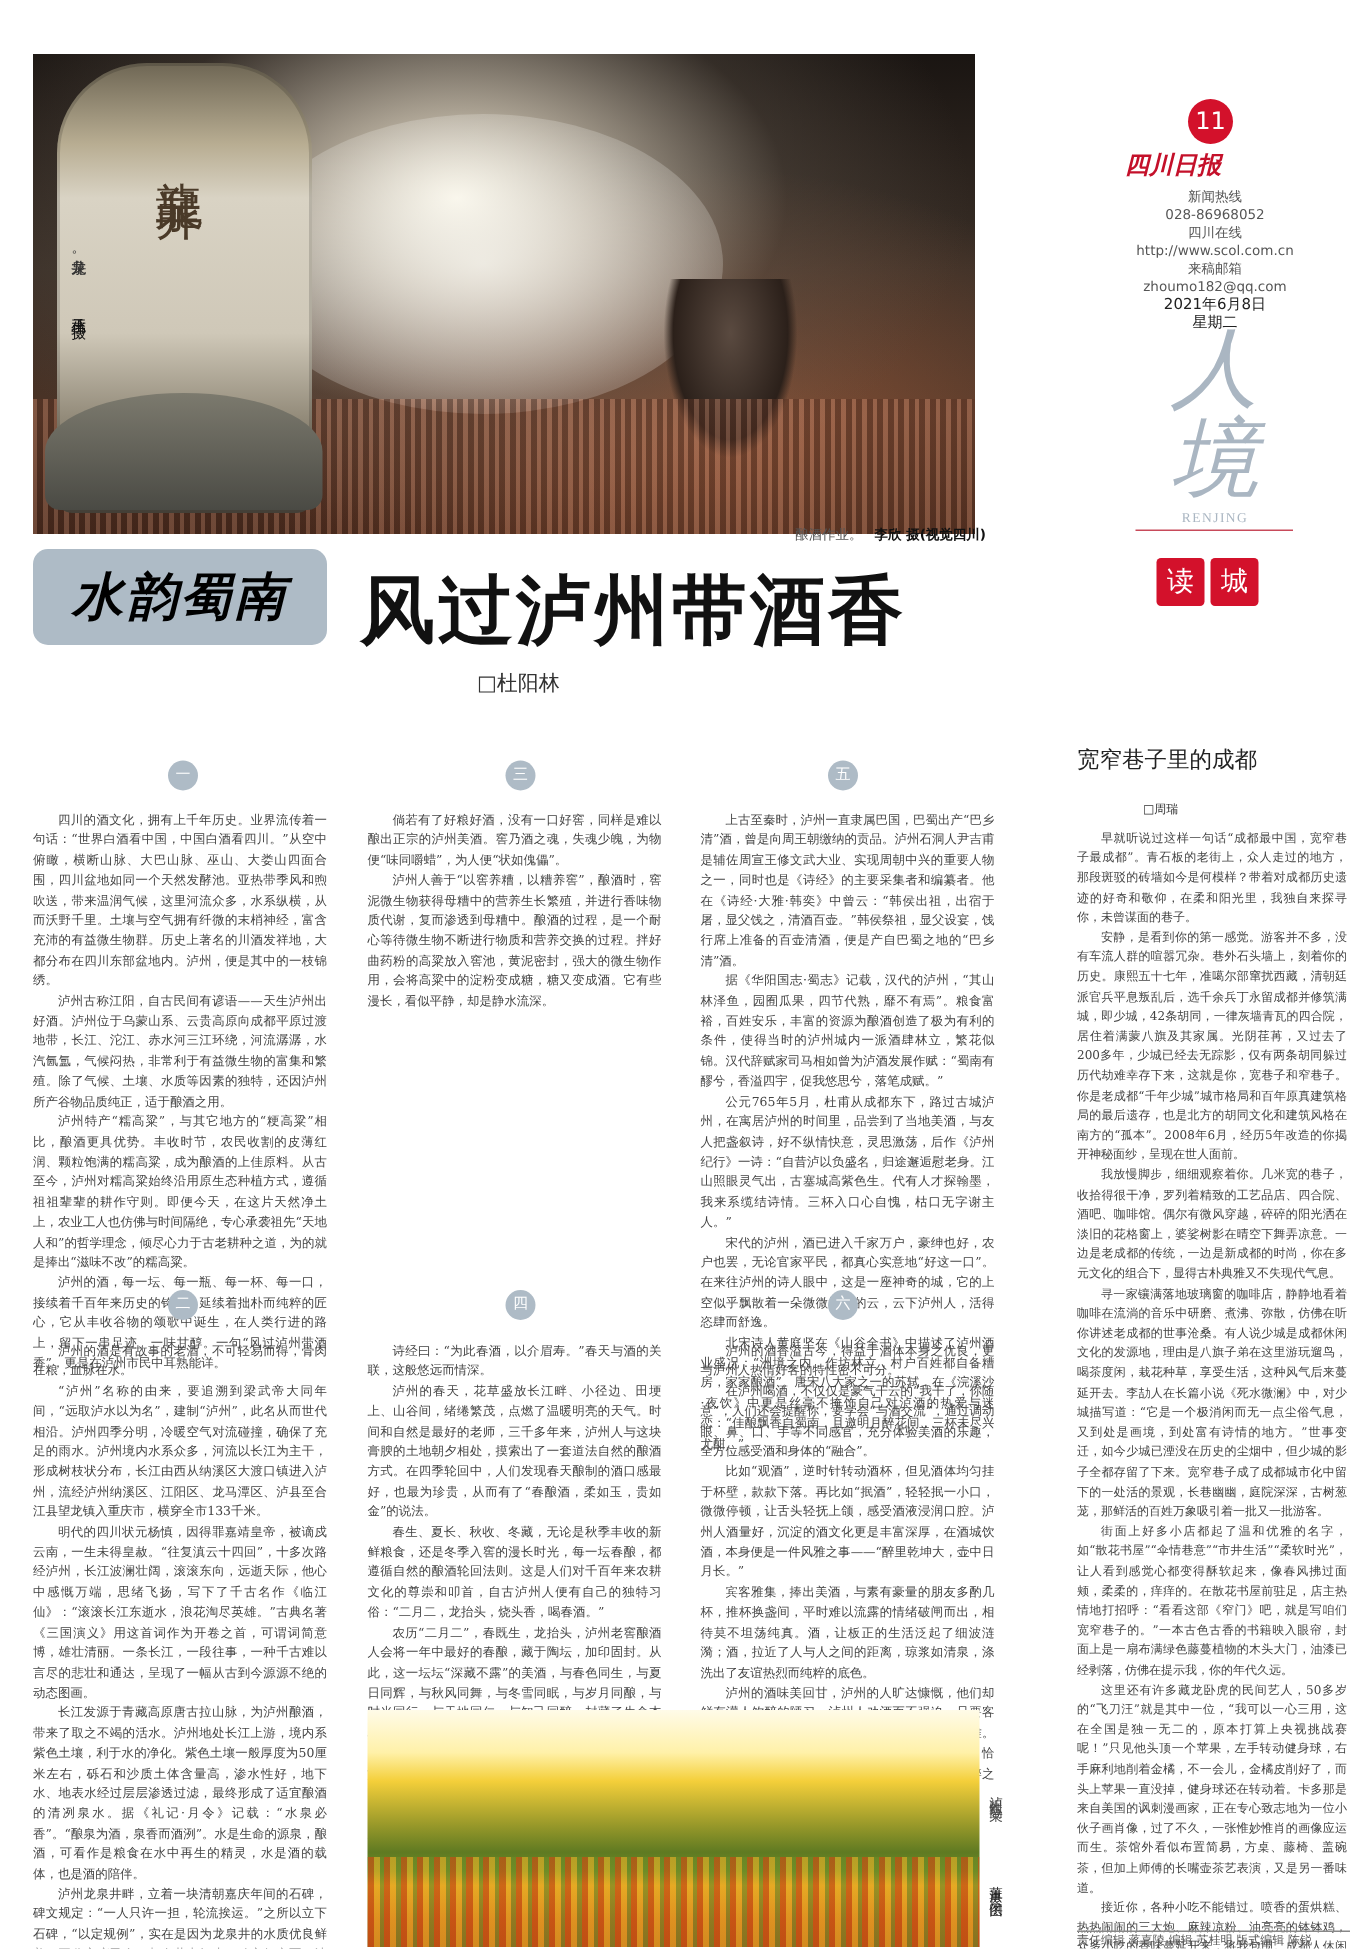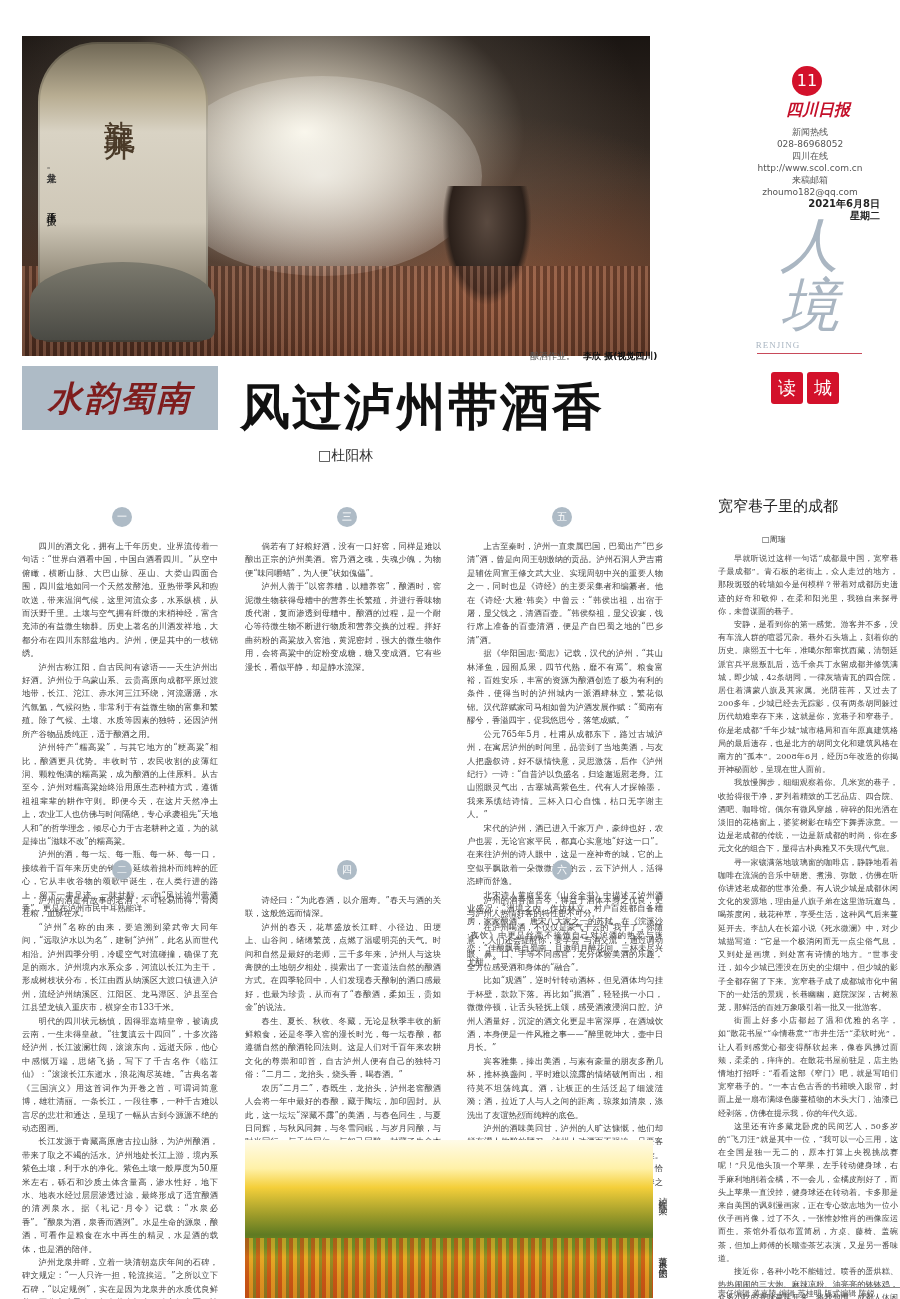--- a/index.html
+++ b/index.html
@@ -17,29 +17,29 @@
       linear-gradient(180deg,#6e6654 0%, #b8ad92 18%, #d9d3c4 30%, #cfc8b8 60%, #8f8776 80%, #4f4a40 100%); box-shadow:0 0 0 2px rgba(0,0,0,0.15) inset; }
   .stele-text { left:100px; top:95px; width:40px; font-family:"DejaVu Serif", serif; font-size:32px; line-height:40px; color:#4a3a28; text-align:center; writing-mode:vertical-rl; letter-spacing:4px; }
   .turtle { left:30px; top:262px; width:185px; height:78px; border-radius:50% 50% 10px 10px; background:linear-gradient(180deg,#7c7a6e,#4a4a44); }
   .vcredit { left:45px; top:165px; writing-mode:vertical-rl; font-size:10px; color:#333; line-height:12px; }
   .vcredit2 { left:45px; top:205px; writing-mode:vertical-rl; font-size:10px; color:#111; line-height:12px; }
   .caption-top { left:530px; top:350px; font-size:9px; color:#333; white-space:nowrap; }
   .caption-top .n { color:#555; margin-right:8px; }
   .caption-top .c { color:#111; font-weight:bold; }
   
   .badge { left:792px; top:66px; width:30px; height:30px; border-radius:50%; background:#d3112b; color:#fff; font-size:16px; line-height:30px; text-align:center; }
-  .paper-name { left:768px; top:100px; width:100px; text-align:center; font-family:"DejaVu Serif", serif; font-size:16px; color:#c4102a; font-style:italic; font-weight:bold; }
+  .paper-name { left:732px; top:100px; width:100px; text-align:center; font-family:"DejaVu Serif", serif; font-size:16px; color:#c4102a; font-style:italic; font-weight:bold; }
   .info { left:740px; top:126px; width:140px; text-align:center; font-size:9px; line-height:12px; color:#555; }
-  .info .b { color:#222; font-weight:bold; font-size:10px;text-align:right; }
+  .info .b { color:#222; font-weight:normal; font-size:10px; }
   .renjing { left:760px; top:215px; width:100px; text-align:center; font-family:"DejaVu Serif", serif; font-size:58px; line-height:60px; color:#aab6c2; font-style:italic; }
-  .renjing-en { left:728px; top:340px; width:100px; text-align:center; font-family:"Liberation Serif", serif; font-size:9px; color:#aab6c2; letter-spacing:1px; }
+  .renjing-en { left:760px; top:340px; width:100px; text-align:center; font-family:"Liberation Serif", serif; font-size:9px; color:#aab6c2; letter-spacing:1px; }
   .renjing-line { left:757px; top:353px; width:105px; height:1px; background:#c84a5a; }
   .seal { top:372px; width:32px; height:32px; background:#d3112b; color:#fff; font-size:18px; line-height:32px; text-align:center; font-family:"DejaVu Serif", serif; border-radius:3px; }
   
-  .banner { left:22px; top:366px; width:196px; height:64px; background:#aebbc6; color:#7f1d1d; font-family:"DejaVu Serif", serif; font-size:34px; line-height:64px; text-align:center; font-style:italic; font-weight:bold; letter-spacing:2px; }
+  .banner { left:22px; top:366px; width:196px; height:64px; background:#aebbc6; color:#000000; font-family:"DejaVu Serif", serif; font-size:34px; line-height:64px; text-align:center; font-style:italic; font-weight:bold; letter-spacing:2px;border-radius:10px; }
   .title { left:240px; top:374px; font-family:"DejaVu Sans", sans-serif; font-weight:bold; font-size:50px; color:#111; letter-spacing:2px; }
   .author { left:318px; top:447px; font-size:14px; color:#333; }
   
   .col { position:absolute; font-family:"DejaVu Serif", serif; font-size:8.3px; line-height:13.4px; color:#444; text-align:justify; }
   .col p { margin:0; text-indent:2em; }
   .sec-num { position:absolute; width:20px; height:20px; border-radius:50%; background:#aebbc6; color:#fff; font-size:10px; line-height:20px; text-align:center; }
   .sorghum { left:245px; top:1140px; width:408px; height:158px; overflow:hidden; background:
       linear-gradient(180deg,#fffbe8 0%, #fff1a8 18%, #f4cf3a 30%, #9b9a2a 48%, #5f7a22 60%, #6e8d23 68%, #d89a1d 74%, #c55e16 88%, #a84b13 100%); }
   .sorghum .heads { position:absolute; left:0; bottom:0; width:100%; height:60px; background:repeating-linear-gradient(90deg, rgba(200,80,20,0.7) 0 4px, rgba(240,180,40,0.6) 4px 8px, rgba(110,140,40,0.6) 8px 11px); }
   .vcap-r { left:656px; top:1190px; writing-mode:vertical-rl; font-size:9px; color:#444; letter-spacing:2px; }

